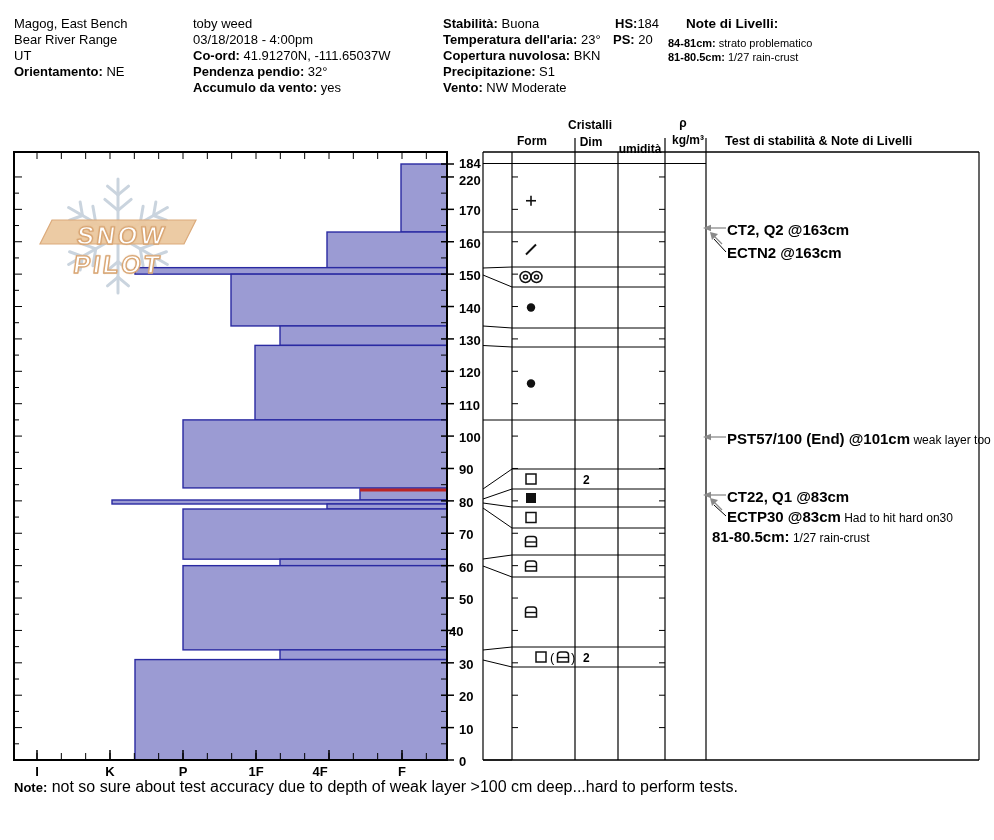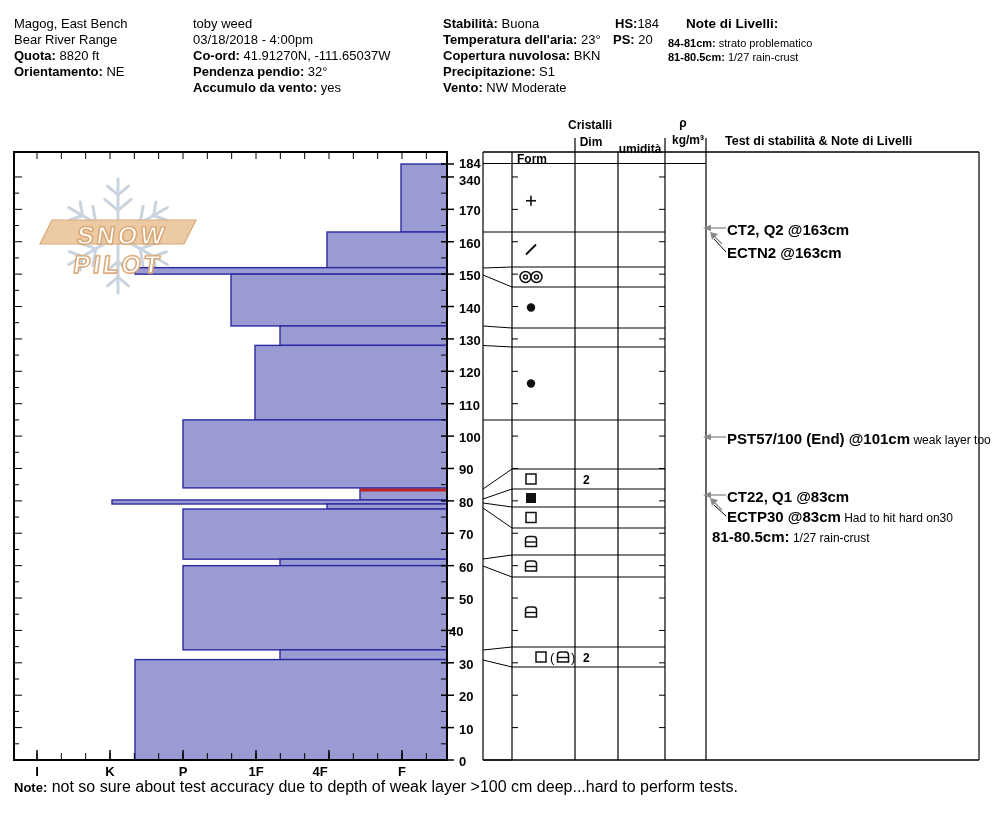--- a/index.html
+++ b/index.html
@@ -25,21 +25,21 @@
   svg text{font-family:"Liberation Sans","DejaVu Sans",sans-serif;}
 </style>
 </head>
 <body>
 
 <div id="page">
 
   <div class="abs hdrcol t13" style="left:14px;top:4px;">
     <div>Magog, East Bench</div>
     <div>Bear River Range</div>
-    <div><span class="b">Quota:</span><span> 8820 ft</span></div>
+    <div>UT</div>
     <div><span class="b">Orientamento:</span><span> NE</span></div>
   </div>
 
   <div class="abs hdrcol t13" style="left:193px;top:4px;">
     <div>toby weed</div>
     <div>03/18/2018 - 4:00pm</div>
     <div><span class="b">Co-ord:</span><span> 41.91270N, -111.65037W</span></div>
     <div><span class="b">Pendenza pendio:</span><span> 32°</span></div>
     <div><span class="b">Accumulo da vento:</span><span> yes</span></div>
   </div>
@@ -55,21 +55,21 @@
   <div class="abs t13" style="left:615px;top:4px;"><span class="b">HS:</span><span>184</span></div>
   <div class="abs t13" style="left:613px;top:20px;"><span class="b">PS:</span><span> 20</span></div>
 
   <div class="abs" style="left:686px;top:4px;">
     <div class="b" style="font-size:13.5px;">Note di Livelli:</div>
   </div>
   <div class="abs t11" style="left:668px;top:24px;"><span class="bb b">84-81cm:</span><span> strato problematico</span></div>
   <div class="abs t11" style="left:668px;top:38px;"><span class="bb b">81-80.5cm:</span><span> 1/27 rain-crust</span></div>
 
   <div class="abs colhead" style="left:590px;top:106px;">Cristalli</div>
-  <div class="abs colhead" style="left:532px;top:140px;">Form</div>
+  <div class="abs colhead" style="left:532px;top:122px;">Form</div>
   <div class="abs colhead" style="left:591px;top:123px;">Dim</div>
   <div class="abs colhead" style="left:640px;top:130px;">umidità</div>
   <div class="abs colhead" style="left:683px;top:104px;">ρ</div>
   <div class="abs colhead" style="left:688px;top:121px;">kg/m³</div>
   <div class="abs b" style="left:725px;top:122px;font-size:12.5px;">Test di stabilità &amp; Note di Livelli</div>
 
   <svg id="gfx" width="994" height="840" class="abs" style="left:0;top:0;">
       <g stroke="#bdcad7" stroke-width="3" stroke-linecap="round" opacity="0.8">
         <line x1="118" y1="224" x2="118" y2="281"></line>
         <line x1="118" y1="249.65" x2="104.833" y2="260.594"></line>
@@ -346,21 +346,21 @@
       <polygon points="703,483 711,479.8 711,486.2" fill="#8a8a8a"></polygon>
       <line x1="722" y1="498" x2="713" y2="489" stroke="#8a8a8a" stroke-width="1.3"></line>
       <polygon points="710,486 718,488 712,494" fill="#8a8a8a"></polygon>
       <line x1="726" y1="504" x2="714" y2="493" stroke="#000" stroke-width="1"></line>
     </svg>
 
   <div id="logo-text">SNOW PILOT</div>
 
   <div id="depth-labels">
       <div class="abs depth-lbl" style="left: 459px; top: 144px;">184</div>
-      <div class="abs depth-lbl" style="left: 459px; top: 160.957px;">340</div>
+      <div class="abs depth-lbl" style="left: 459px; top: 160.957px;">220</div>
       <div class="abs depth-lbl" style="left: 459px; top: 191.348px;">170</div>
       <div class="abs depth-lbl" style="left: 459px; top: 223.739px;">160</div>
       <div class="abs depth-lbl" style="left: 459px; top: 256.13px;">150</div>
       <div class="abs depth-lbl" style="left: 459px; top: 288.522px;">140</div>
       <div class="abs depth-lbl" style="left: 459px; top: 320.913px;">130</div>
       <div class="abs depth-lbl" style="left: 459px; top: 353.304px;">120</div>
       <div class="abs depth-lbl" style="left: 459px; top: 385.696px;">110</div>
       <div class="abs depth-lbl" style="left: 459px; top: 418.087px;">100</div>
       <div class="abs depth-lbl" style="left: 459px; top: 450.478px;">90</div>
       <div class="abs depth-lbl" style="left: 459px; top: 482.87px;">80</div>

